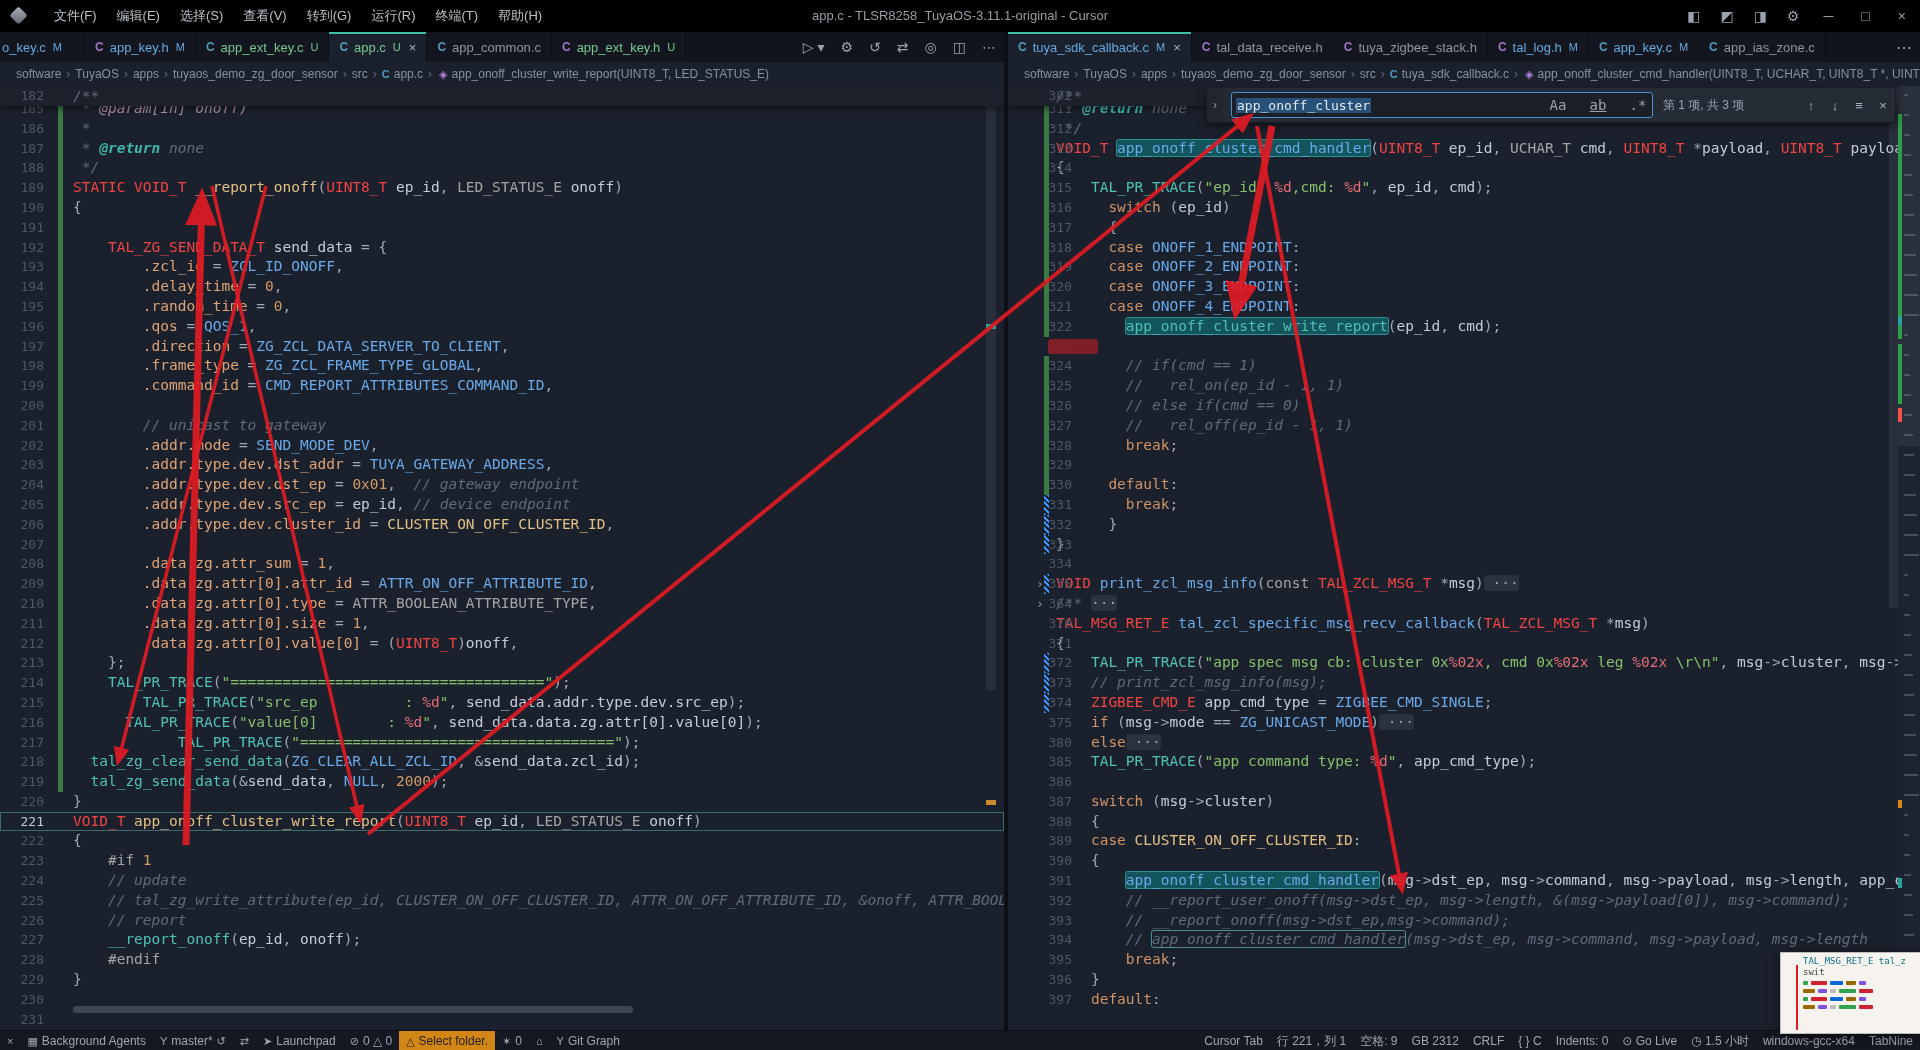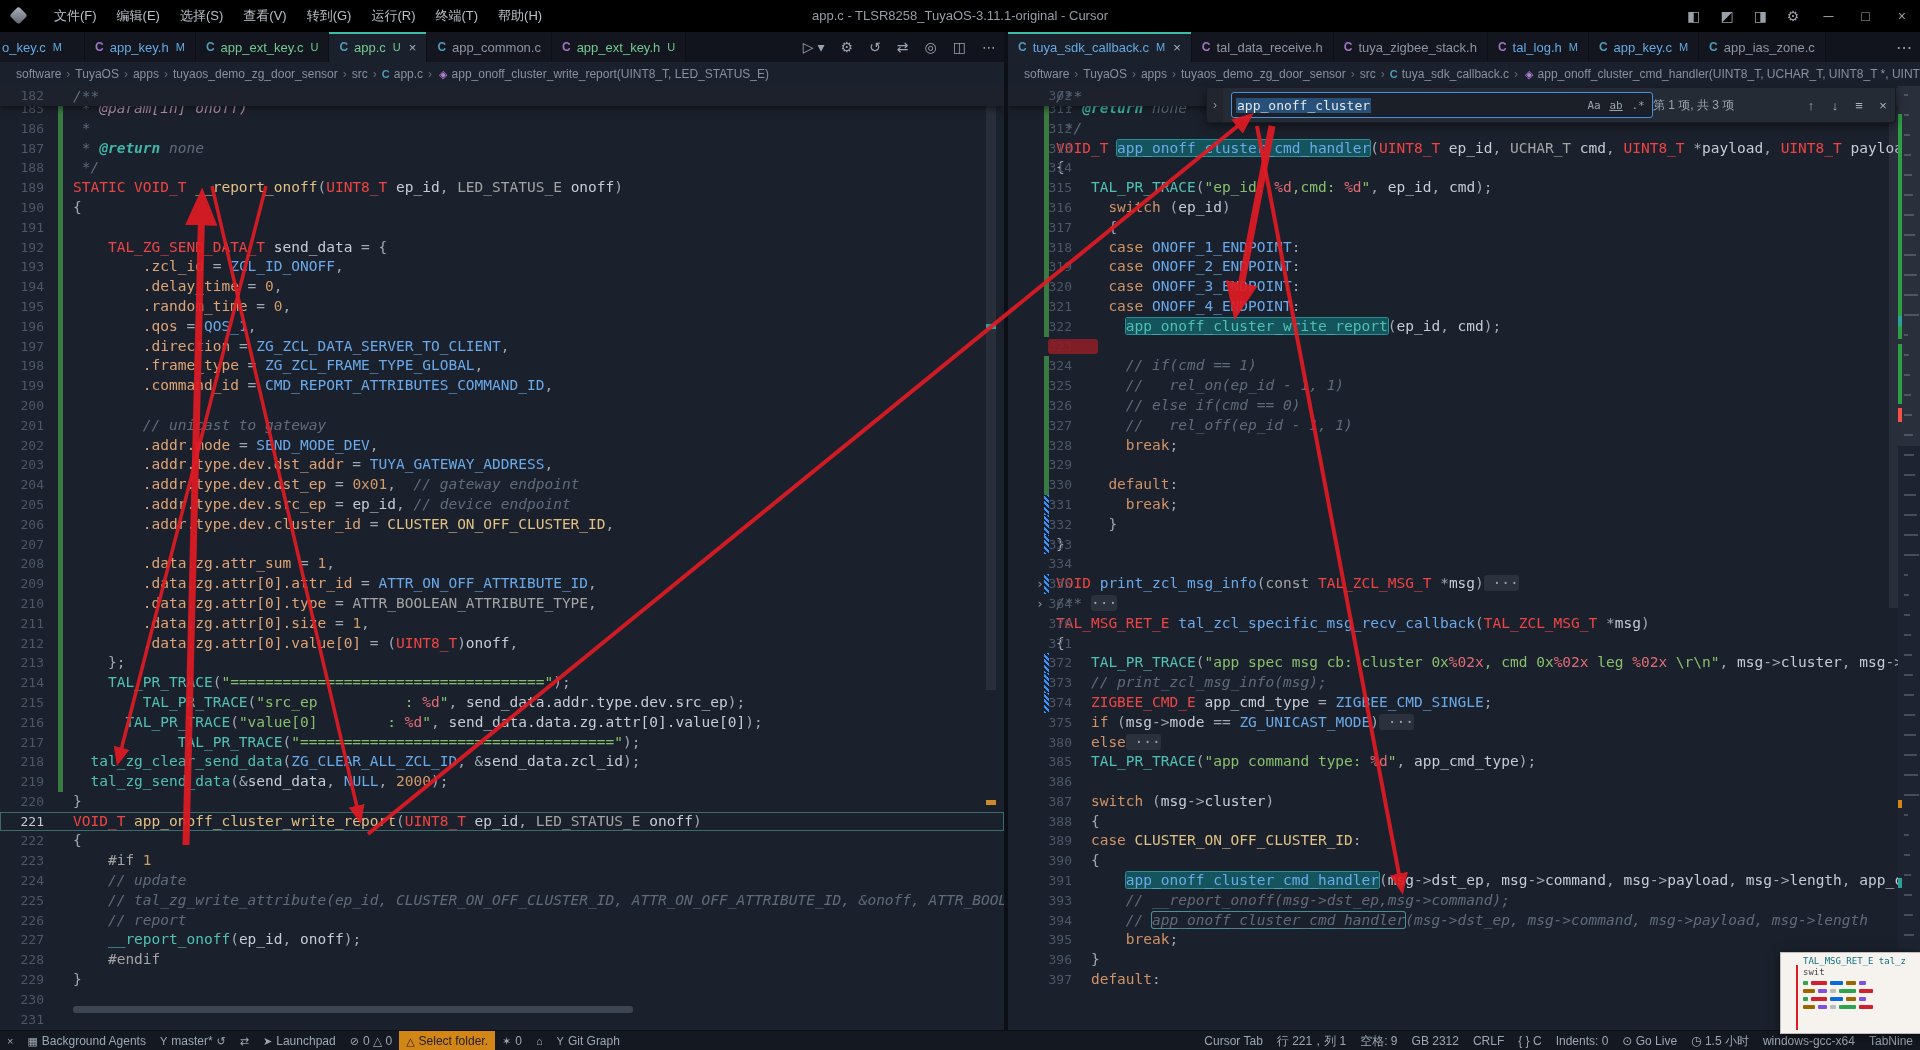--- a/index.html
+++ b/index.html
@@ -88,22 +88,22 @@
   #minimap .mm-slider{position:absolute;left:0;top:0;width:22px;height:360px;background:rgba(255,255,255,.06);}
   #vscroll-right{position:absolute;right:22px;top:2px;width:9px;height:520px;background:rgba(120,130,148,.14);z-index:6;}
 
   
   #find{position:absolute;left:1206px;top:88px;width:688px;height:34px;background:#252b35;border:1px solid #171b22;
     border-top:none;border-radius:0 0 4px 4px;box-shadow:0 3px 8px rgba(0,0,0,.5);z-index:20;display:flex;align-items:center;font-size:12px;color:#9aa3b0;}
   #find .chev{width:16px;align-self:stretch;display:flex;align-items:center;justify-content:center;background:#20252e;color:#8b94a2;border-radius:0 0 0 4px;}
   #find .input{margin-left:8px;width:412px;height:24px;background:#1b2028;border:1px solid #4a90d9;border-radius:3px;display:flex;align-items:center;padding:0 4px;font-family:"DejaVu Sans Mono",monospace;font-size:13px;color:#e3e8ee;}
   #find .query{background:#28517a;padding:0 1px;white-space:pre;text-align:right;}
   #find .in-icons{margin-left:auto;display:flex;}
-  #find .tog{width:20px;height:18px;display:flex;align-items:center;justify-content:center;color:#9aa3b0;font-size:11px;border-radius:3px;margin-left:2px;}
-  #find .matches{white-space:nowrap;}
+  #find .tog{width:20px;height:18px;display:flex;align-items:center;justify-content:center;color:#9aa3b0;font-size:14px;border-radius:3px;margin-left:20px;}
+  #find .matches{margin-left:10px;white-space:nowrap;}
   #find .fbtns{margin-left:auto;display:flex;align-items:center;}
   #find .fbtn{width:24px;text-align:center;color:#aab3c0;font-size:13px;}
 
   
   #statusbar{position:absolute;left:0;top:1030px;width:1920px;height:20px;background:#141821;color:#9da7b3;font-size:12px;display:flex;align-items:center;border-top:1px solid #0b0e13;}
   .st-item{padding:0 7px;height:20px;line-height:20px;white-space:nowrap;display:flex;align-items:center;gap:4px;}
   .st-item .ic{font-size:11px;}
   .st-warn{background:#d18616;color:#26201a;}
   #st-right{margin-left:auto;display:flex;align-items:center;}
 
@@ -316,20 +316,21 @@
         <div class="row"><span class="gut">374</span><span class="gmark gm-b"></span><span class="c-p">    </span><span class="c-t">ZIGBEE_CMD_E</span><span class="c-p"> app_cmd_type </span><span class="c-o">= </span><span class="c-c">ZIGBEE_CMD_SINGLE</span><span class="c-o">;</span></div>
         <div class="row"><span class="gut">375</span><span class="c-p">    </span><span class="c-k">if</span><span class="c-o"> (</span><span class="c-p">msg</span><span class="c-o">-&gt;</span><span class="c-p">mode</span><span class="c-o"> == </span><span class="c-c">ZG_UNICAST_MODE</span><span class="c-o">)</span><span class="c-e"> ···</span></div>
         <div class="row"><span class="gut">380</span><span class="c-p">    </span><span class="c-k">else</span><span class="c-e"> ···</span></div>
         <div class="row"><span class="gut">385</span><span class="c-p">    </span><span class="c-l">TAL_PR_TRACE</span><span class="c-o">(</span><span class="c-s">"app command type: </span><span class="c-r">%d</span><span class="c-s">"</span><span class="c-o">, </span><span class="c-p">app_cmd_type</span><span class="c-o">);</span></div>
         <div class="row"><span class="gut">386</span></div>
         <div class="row"><span class="gut">387</span><span class="c-p">    </span><span class="c-k">switch</span><span class="c-o"> (</span><span class="c-p">msg</span><span class="c-o">-&gt;</span><span class="c-p">cluster</span><span class="c-o">)</span></div>
         <div class="row"><span class="gut">388</span><span class="c-p">    </span><span class="c-o">{</span></div>
         <div class="row"><span class="gut">389</span><span class="c-p">    </span><span class="c-k">case </span><span class="c-f">CLUSTER_ON_OFF_CLUSTER_ID</span><span class="c-o">:</span></div>
         <div class="row"><span class="gut">390</span><span class="c-p">    </span><span class="c-o">{</span></div>
         <div class="row"><span class="gut">391</span><span class="c-p">        </span><span class="c-c c-h">app_onoff_cluster_cmd_handler</span><span class="c-o">(</span><span class="c-p">msg</span><span class="c-o">-&gt;</span><span class="c-p">dst_ep</span><span class="c-o">, </span><span class="c-p">msg</span><span class="c-o">-&gt;</span><span class="c-p">command</span><span class="c-o">, </span><span class="c-p">msg</span><span class="c-o">-&gt;</span><span class="c-p">payload</span><span class="c-o">, </span><span class="c-p">msg</span><span class="c-o">-&gt;</span><span class="c-p">length</span><span class="c-o">, </span><span class="c-p">app_cmd_type</span></div>
+        <div class="row"><span class="gut">392</span><span class="c-p">        </span><span class="c-d">// __report_user_onoff(msg-&gt;dst_ep, msg-&gt;length, &amp;(msg-&gt;payload[0]), msg-&gt;command);</span></div>
         <div class="row"><span class="gut">393</span><span class="c-p">        </span><span class="c-d">// __report_onoff(msg-&gt;dst_ep,msg-&gt;command);</span></div>
         <div class="row"><span class="gut">394</span><span class="c-p">        </span><span class="c-d">// </span><span class="c-d c-b">app_onoff_cluster_cmd_handler</span><span class="c-d">(msg-&gt;dst_ep, msg-&gt;command, msg-&gt;payload, msg-&gt;length</span></div>
         <div class="row"><span class="gut">395</span><span class="c-p">        </span><span class="c-k">break</span><span class="c-o">;</span></div>
         <div class="row"><span class="gut">396</span><span class="c-p">    </span><span class="c-o">}</span></div>
         <div class="row"><span class="gut">397</span><span class="c-p">    </span><span class="c-k">default</span><span class="c-o">:</span></div>
       </div>
     <div class="sticky"><span class="gut">302</span><span class="c-d">/**</span></div>
     <div id="vscroll-right"></div>
     <div id="minimap">
         <div class="mm-slider"></div>

